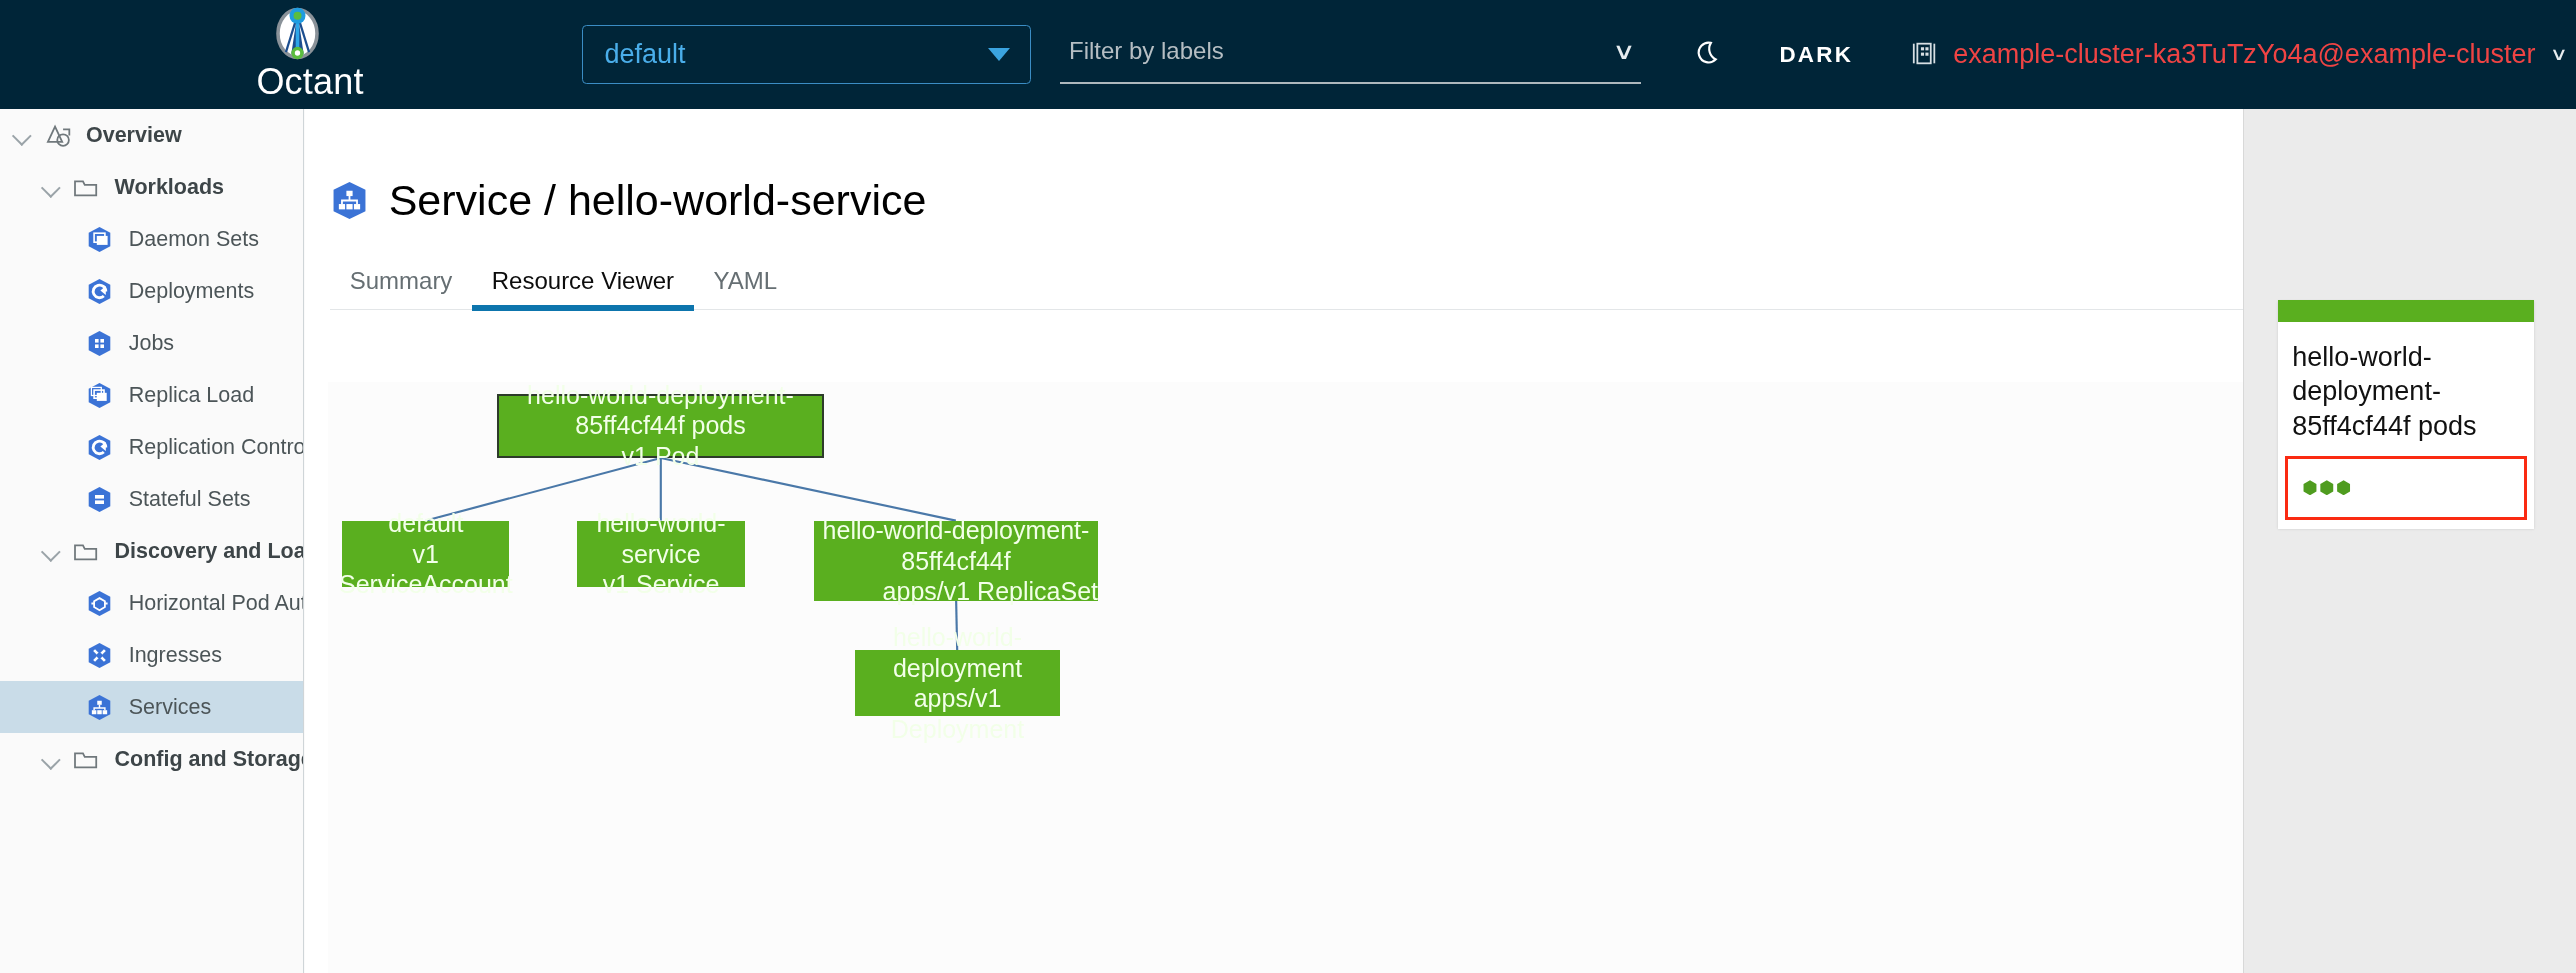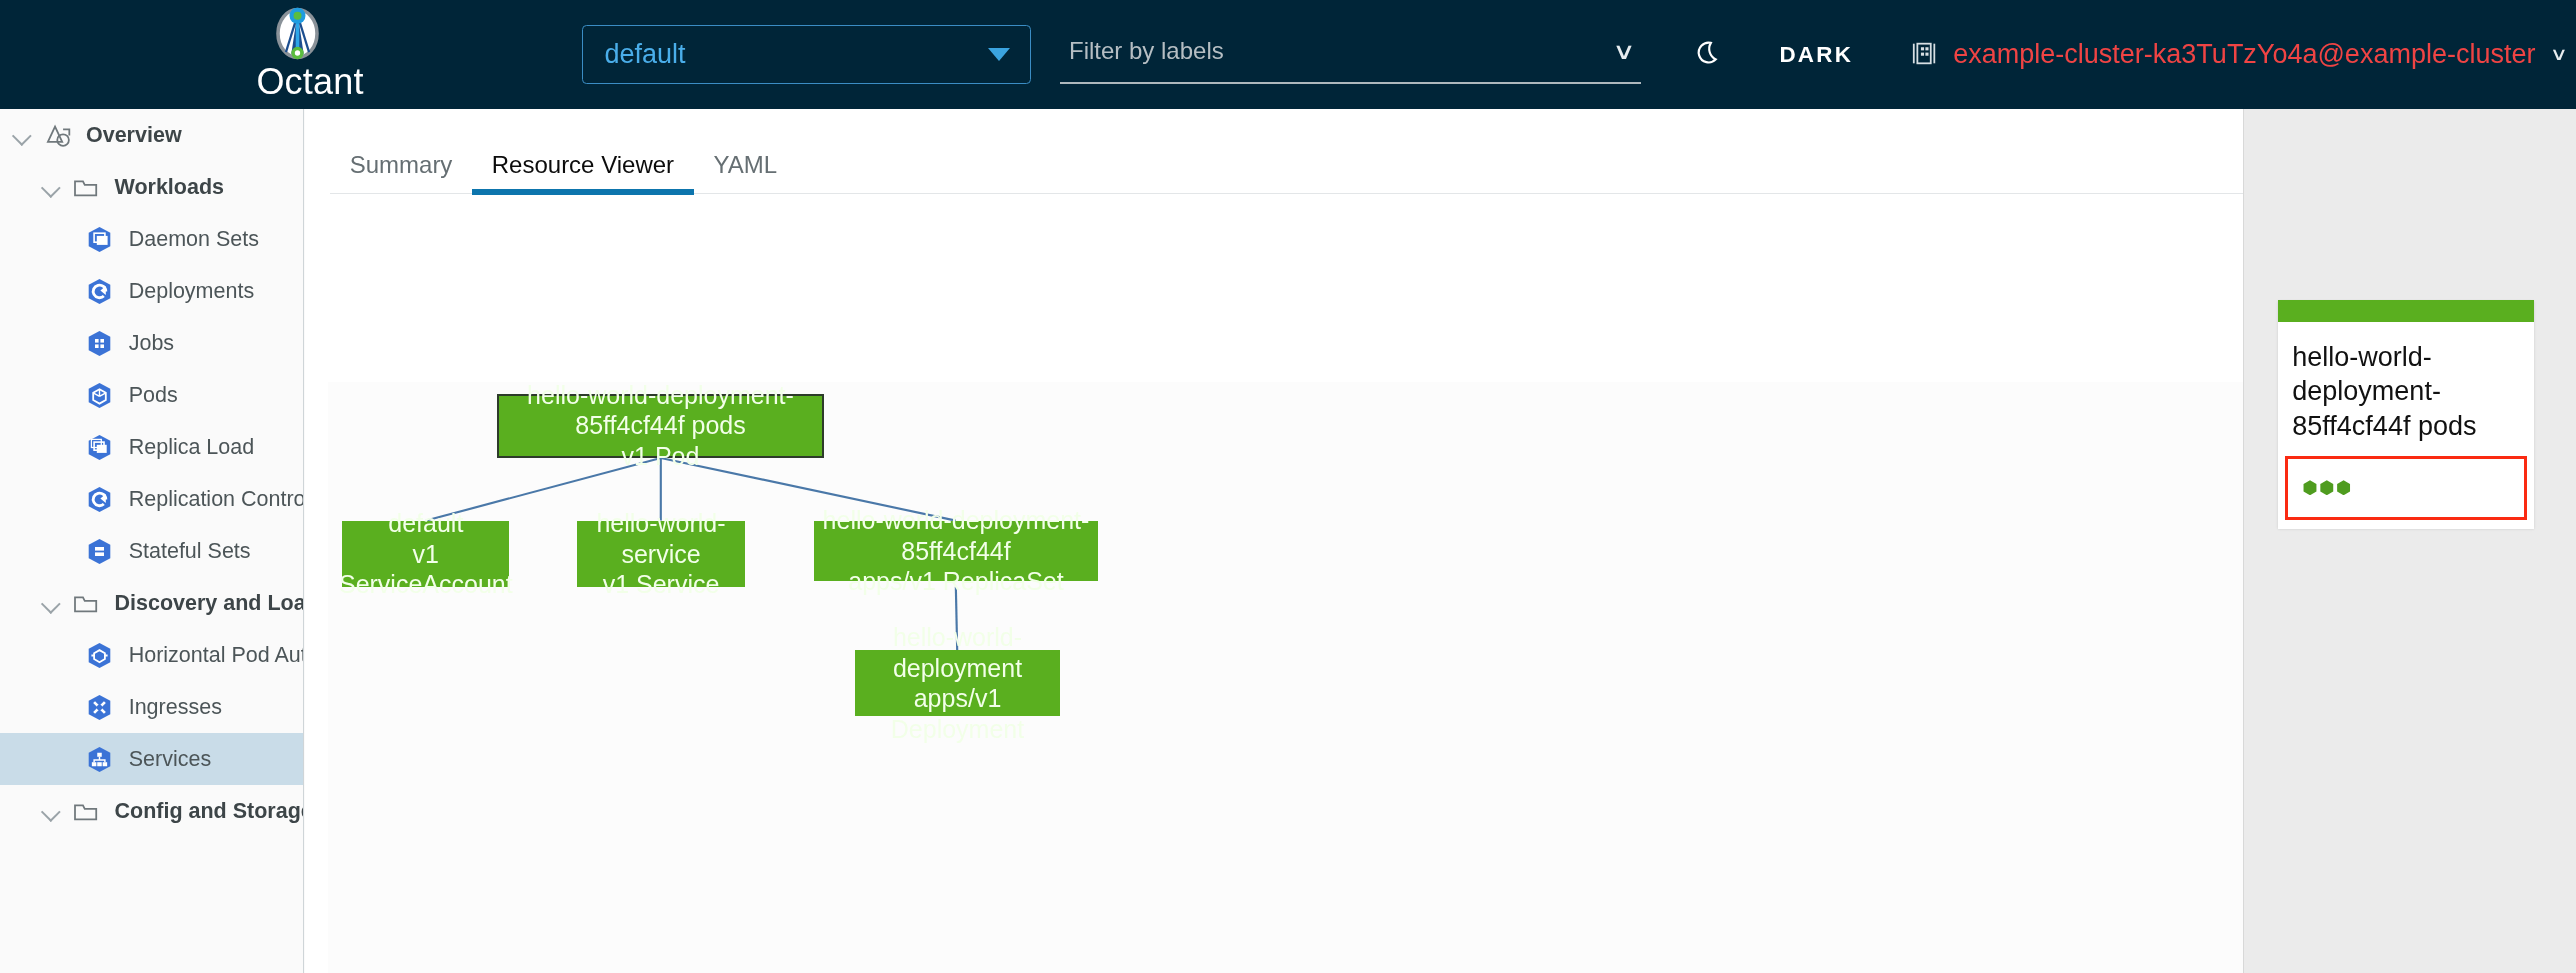--- a/index.html
+++ b/index.html
@@ -287,29 +287,20 @@
           <rect x="16" y="10" width="4" height="4" fill="#fff"></rect>
           <rect x="10" y="16" width="4" height="4" fill="#fff"></rect>
           <rect x="16" y="16" width="4" height="4" fill="#fff"></rect>
         </svg></span>
       <span class="nav-label" style="margin-left:16px">Jobs</span>
     </div>
     <div class="nav-row">
       <span style="width:19.7px;margin-left:66px;flex:0 0 auto"></span>
       <span class="k8s-icon"><svg width="27" height="27" viewBox="0 0 30 30">
           <polygon points="15,1 27,7.5 27,22.5 15,29 3,22.5 3,7.5" fill="#3b73d6"></polygon>
-          <polygon points="15,8 22,12 22,20 15,24 8,20 8,12" fill="none" stroke="#fff" stroke-width="2"></polygon>
-          <path d="M15 8 L15 16 M15 16 L8 12 M15 16 L22 12" stroke="#fff" stroke-width="1.6"></path>
-        </svg></span>
-      <span class="nav-label" style="margin-left:16px">Pods</span>
-    </div>
-    <div class="nav-row">
-      <span style="width:19.7px;margin-left:66px;flex:0 0 auto"></span>
-      <span class="k8s-icon"><svg width="27" height="27" viewBox="0 0 30 30">
-          <polygon points="15,1 27,7.5 27,22.5 15,29 3,22.5 3,7.5" fill="#3b73d6"></polygon>
           <rect x="12" y="12" width="11" height="9" fill="#fff"></rect>
           <rect x="9" y="9" width="11" height="9" fill="none" stroke="#fff" stroke-width="1.8"></rect>
           <rect x="6" y="6" width="11" height="9" fill="none" stroke="#fff" stroke-width="1.4"></rect>
         </svg></span>
       <span class="nav-label" style="margin-left:16px">Replica Load</span>
     </div>
     <div class="nav-row">
       <span style="width:19.7px;margin-left:66px;flex:0 0 auto"></span>
       <span class="k8s-icon"><svg width="27" height="27" viewBox="0 0 30 30">
           <polygon points="15,1 27,7.5 27,22.5 15,29 3,22.5 3,7.5" fill="#3b73d6"></polygon>
@@ -368,20 +359,33 @@
       <span class="chev" style="margin-left:41px"></span>
       <span class="folder-icon" style="margin-left:12.5px"><svg width="27" height="23" viewBox="0 0 30 26">
           <path d="M2 6 L2 22 L26 22 L26 10 L13 10 L11 6 Z" fill="none" stroke="#70787c" stroke-width="2"></path>
         </svg></span>
       <span class="nav-label group" style="margin-left:14.3px">Config and Storage</span>
     </div>
   </div>
 
 <div class="main">
 
+  <div class="page-title-row">
+    <span class="page-title-icon">
+      <svg width="39" height="39" viewBox="0 0 44 44">
+        <polygon points="22,1 40,10 40,34 22,43 4,34 4,10" fill="#3b73d6"></polygon>
+        <rect x="18.5" y="11" width="7" height="6" fill="#ffffff"></rect>
+        <rect x="10" y="26" width="7" height="6" fill="#ffffff"></rect>
+        <rect x="18.5" y="26" width="7" height="6" fill="#ffffff"></rect>
+        <rect x="27" y="26" width="7" height="6" fill="#ffffff"></rect>
+        <path d="M22 17 L22 22 M13.5 26 L13.5 22 L30.5 22 L30.5 26" stroke="#ffffff" stroke-width="2" fill="none"></path>
+      </svg>
+    </span>
+    <span class="page-title">Service / hello-world-service</span>
+  </div>
 
   <div class="tabs" id="tabs">
       <div class="tab">Summary</div>
       <div class="tab active">Resource Viewer</div>
       <div class="tab">YAML</div>
     </div>
 
   <div class="viewer">
     <svg class="edges" id="edges" width="1937" height="591" viewBox="0 0 2166 661">
         <line x1="372" y1="85" x2="109.5" y2="155" stroke="#4a78a8" stroke-width="2.4"></line>
@@ -395,21 +399,21 @@
           <span class="ln">v1 Pod</span>
         </div>
         <div class="gnode" style="left: 14.3px; top: 139px; width: 167px; height: 66px; background: rgb(90, 175, 31);">
           <span class="ln">default</span>
           <span class="ln">v1 ServiceAccount</span>
         </div>
         <div class="gnode" style="left: 249px; top: 139px; width: 168px; height: 66px; background: rgb(90, 175, 31);">
           <span class="ln">hello-world-service</span>
           <span class="ln">v1 Service</span>
         </div>
-        <div class="gnode" style="left: 486px; top: 139px; width: 284px; height: 60px; background: rgb(90, 175, 31);">
+        <div class="gnode" style="left: 486px; top: 139px; width: 284px; height: 80px; background: rgb(90, 175, 31); align-items: flex-end;">
           <span class="ln">hello-world-deployment-85ff4cf44f</span>
           <span class="ln">apps/v1 ReplicaSet</span>
         </div>
         <div class="gnode" style="left: 527px; top: 268px; width: 205px; height: 66px; background: rgb(90, 175, 31);">
           <span class="ln">hello-world-deployment</span>
           <span class="ln">apps/v1 Deployment</span>
         </div>
       </div>
   </div>
 

